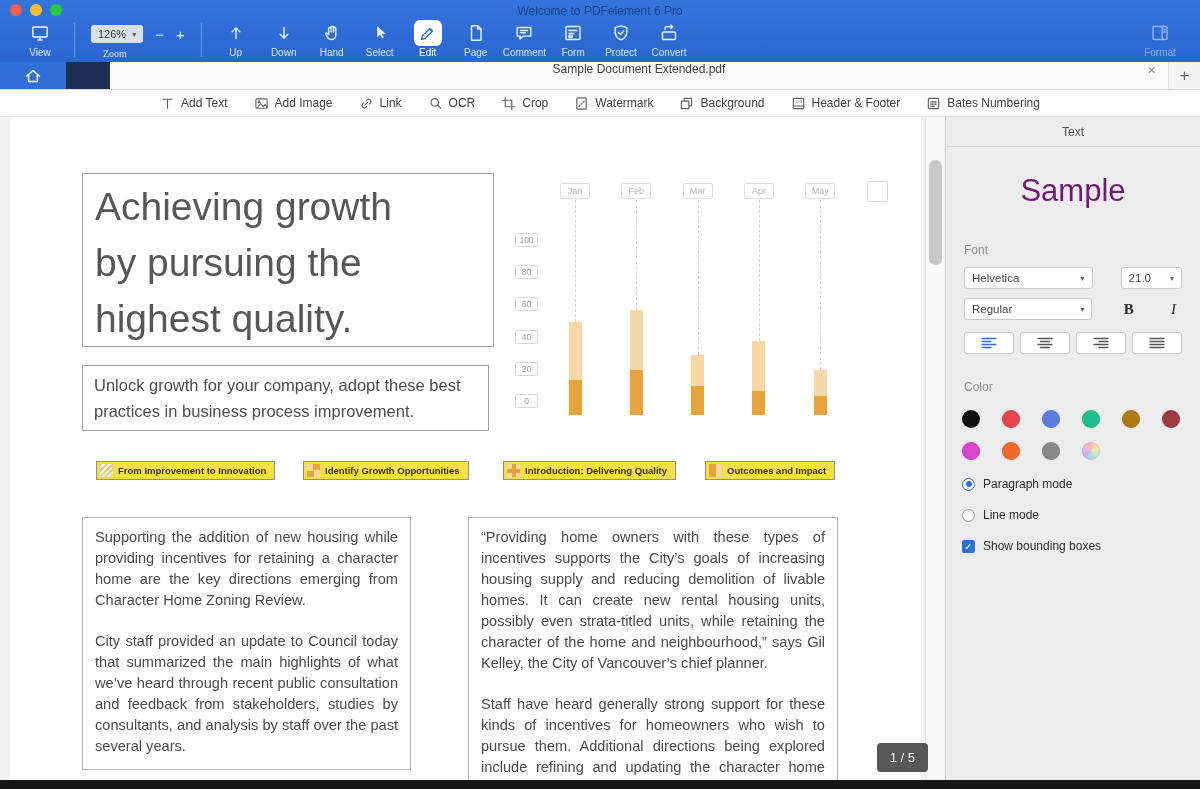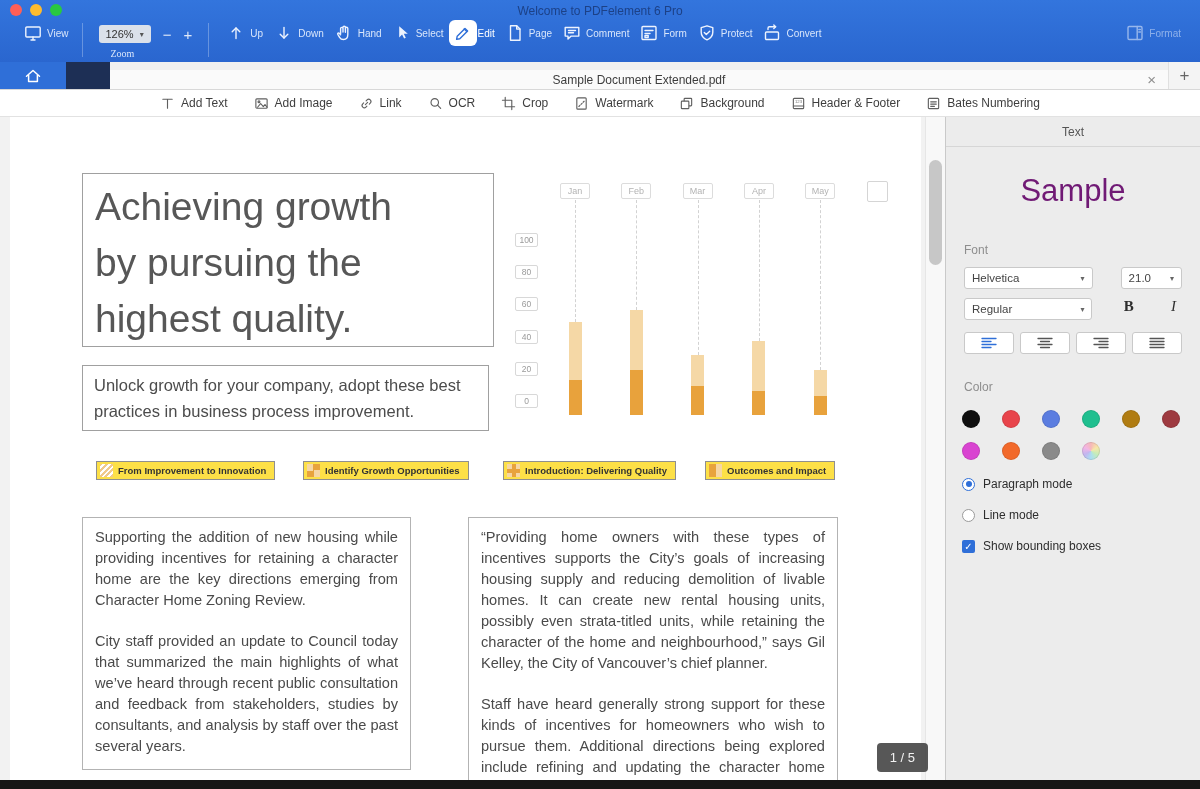--- a/index.html
+++ b/index.html
@@ -5,41 +5,41 @@
   *{margin:0;padding:0;box-sizing:border-box;}
   html,body{width:1200px;height:789px;overflow:hidden;font-family:"Liberation Sans",sans-serif;background:#fff;}
   .app{width:1200px;height:789px;display:flex;flex-direction:column;}
 
   
   .titlebar{height:62px;background:linear-gradient(#3375dd,#2a66cf);position:relative;flex:0 0 auto;}
   .traffic{position:absolute;top:4px;left:10px;display:flex;gap:8px;}
   .dot{width:12px;height:12px;border-radius:50%;}
   .win-title{text-align:center;font-size:12px;color:#1c4187;padding-top:4px;height:20px;}
   .toolbar{display:flex;align-items:flex-start;padding:0 16px;height:42px;}
-  .tb-item{display:flex;flex-direction:row;align-items:center;min-width:42px;color:#edf3fe;margin:0 3px;cursor:default;}
+  .tb-item{display:flex;flex-direction:column;align-items:center;min-width:42px;color:#edf3fe;margin:0 3px;cursor:default;}
   .icon-box{width:28px;height:26px;display:flex;align-items:center;justify-content:center;border-radius:6px;}
   .tb-item.active .icon-box{background:#fff;color:#2f6fd8;}
   .tb-label{font-size:10px;color:#d9e6fb;margin-top:1px;}
   .tb-item.active .tb-label{color:#fff;}
   .dimmed{opacity:.55;}
   .sep{width:1px;height:34px;background:rgba(255,255,255,.28);margin:3px 10px 0;}
   .tb-spacer{flex:1;}
   .zoom-wrap{display:flex;flex-direction:column;align-items:flex-start;margin:3px 6px 0;}
   .zoom-row{display:flex;align-items:center;gap:12px;height:22px;}
   .zoom-box{background:#dbe1ea;color:#333;font-size:11px;border-radius:3px;padding:3px 7px;display:flex;gap:6px;align-items:center;}
   .zoom-caret{font-size:8px;color:#555;}
   .zoom-btn{color:rgba(255,255,255,.85);font-size:15px;line-height:15px;}
   .tb-label.zoom-lab{margin-left:12px;margin-top:3px;font-family:Liberation Serif, serif;}
   svg.ic{fill:none;stroke:currentColor;stroke-width:1.4;stroke-linecap:round;stroke-linejoin:round;}
 
   
   .tabbar{height:28px;display:flex;align-items:stretch;background:#f0f0f0;border-bottom:1px solid #d8d8d8;flex:0 0 auto;}
   .home-tab{width:66px;background:#2f6fd8;display:flex;align-items:center;justify-content:center;}
   .home-dark{width:44px;background:#1d2f55;}
-  .doc-tab{flex:1;display:flex;align-items:center;background:#fafafa;position:relative;margin-top:8px;}
+  .doc-tab{flex:1;display:flex;align-items:flex-start;background:#fafafa;position:relative;}
   .doc-tab-title{flex:1;text-align:center;font-size:12px;color:#3d3d3d;}
   .tab-close{position:absolute;right:12px;color:#8f8f8f;font-size:15px;line-height:15px;}
   .tab-add{width:32px;display:flex;align-items:center;justify-content:center;color:#666;font-size:17px;background:#f4f4f4;border-left:1px solid #e0e0e0;}
 
   
   .editbar{height:27px;background:#fff;border-bottom:1px solid #e2e2e2;display:flex;align-items:center;justify-content:center;gap:26px;flex:0 0 auto;}
   .eb-item{display:flex;align-items:center;gap:6px;font-size:12px;color:#3e3e3e;}
   .eb-item svg{width:15px;height:15px;color:#5f5f5f;}
   .eb-item svg.ic{stroke-width:1.2;}
 
@@ -77,21 +77,21 @@
   .page-badge{position:absolute;right:272px;bottom:8px;background:rgba(64,64,64,.88);color:#f2f2f2;font-size:13px;border-radius:4px;padding:7px 13px;z-index:5;}
 
   
   .panel{width:255px;background:#ececec;border-left:1px solid #c9c9c9;display:flex;flex-direction:column;flex:0 0 auto;}
   .panel-header{height:30px;line-height:30px;text-align:center;font-size:12px;color:#555;border-bottom:1px solid #d6d6d6;}
   .sample-preview{text-align:center;font-size:31px;color:#701a75;margin:26px 0 14px;}
   .panel-label{font-size:12px;color:#8e8e8e;padding:0 18px;}
   .font-label{margin:20px 0 10px;}
   .color-label{margin:26px 0 4px;}
   .rows{padding:0 18px;display:flex;flex-direction:column;gap:9px;}
-  .row{display:flex;align-items:flex-start;gap:28px;}
+  .row{display:flex;align-items:center;gap:28px;}
   .select{background:#fff;border:1px solid #c9c9c9;border-radius:3px;height:22px;display:flex;align-items:center;justify-content:space-between;padding:0 7px;font-size:11.5px;color:#444;}
   .select.family,.select.style{width:150px;}
   .select.size{width:70px;}
   .caret{font-size:8px;color:#666;}
   .bi-btn{font-size:15px;color:#2e2e2e;width:20px;text-align:center;font-family:"Liberation Serif",serif;}
   .bold-btn{font-weight:bold;}
   .italic-btn{font-style:italic;}
   .align-row{display:flex;gap:6px;padding:0 18px;margin-top:12px;}
   .align-btn{flex:1;height:22px;background:#fff;border:1px solid #c9c9c9;border-radius:3px;display:flex;align-items:center;justify-content:center;color:#555;}
   .align-btn.active{color:#2f6fd8;}

